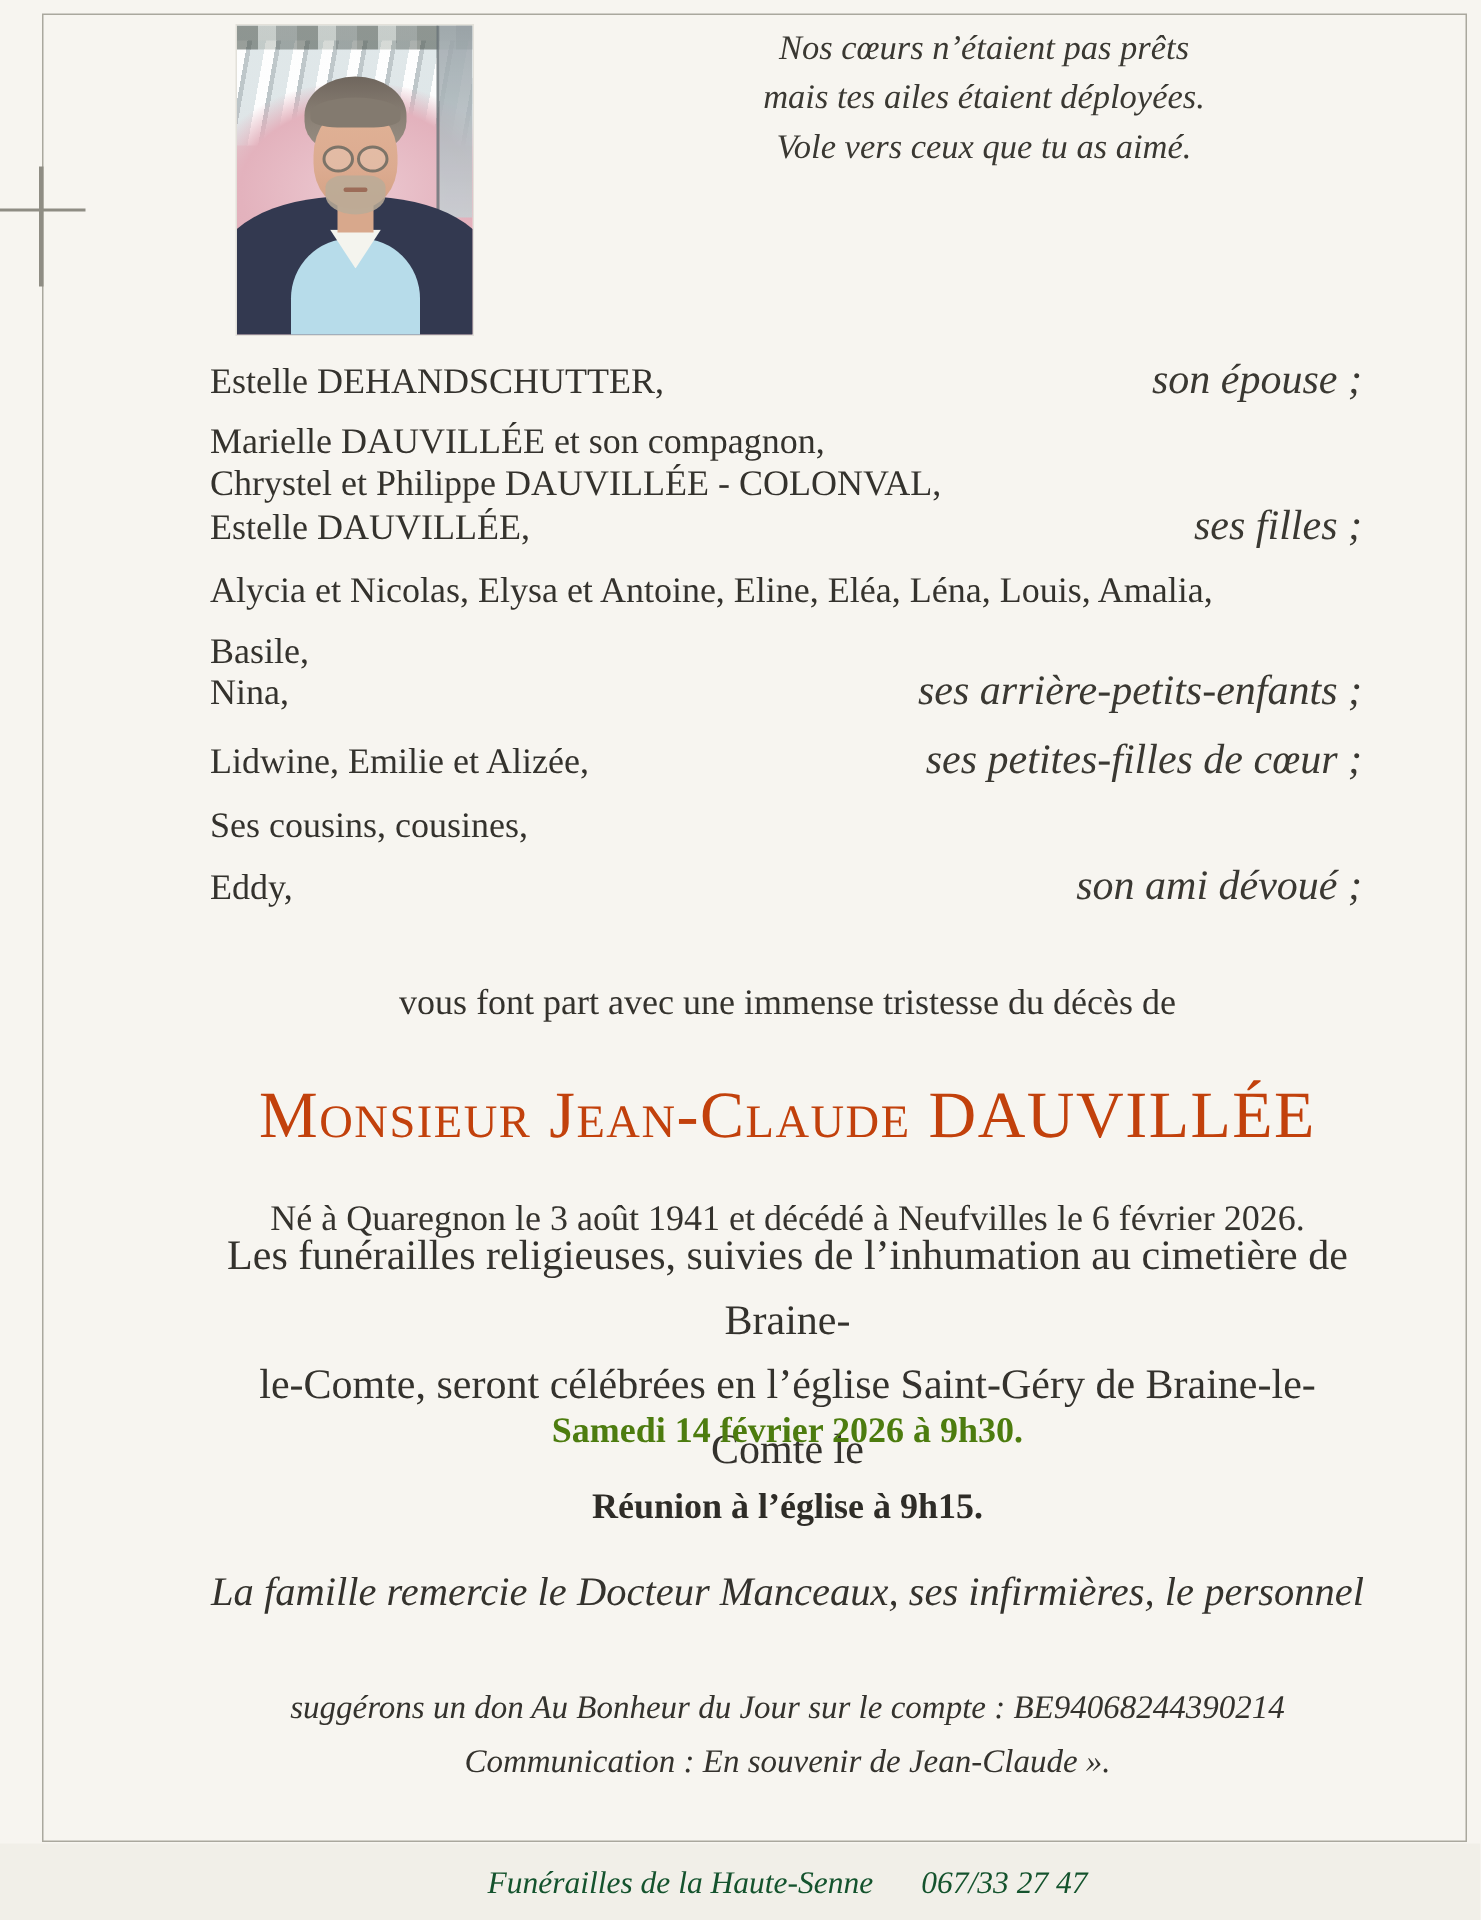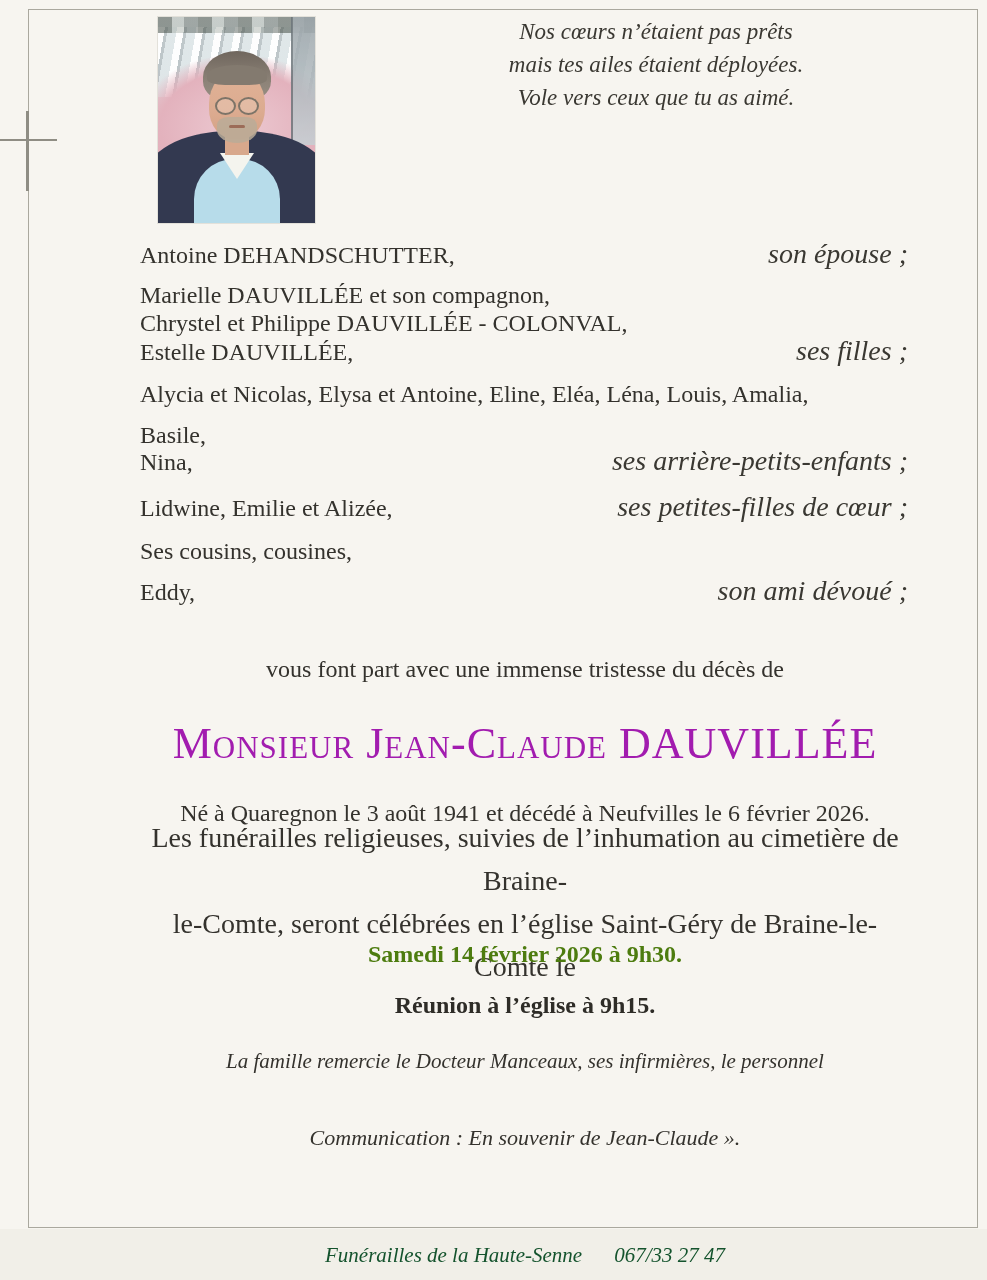--- a/index.html
+++ b/index.html
@@ -118,26 +118,26 @@
   .family .rel { font-style:italic; font-size:28px; color:#3a3832; white-space:nowrap; margin-left:auto; }
   .family .mt12 { margin-top:12px; }
   .family .mt14 { margin-top:14px; }
   .family .mt15 { margin-top:15px; }
   .family .mt18 { margin-top:18px; }
   .family .tight { line-height:25px; }
 
   
   .cblock { position:absolute; left:140px; width:770px; text-align:center; }
   .intro     { top:656px; font-size:24px; }
-  .deceased  { top:718px; font-size:44px; font-variant:small-caps; letter-spacing:1px; color:#a21caf; white-space:nowrap; }
+  .deceased  { top:718px; font-size:44px; font-variant:small-caps; letter-spacing:1px; color:#c2410c; white-space:nowrap; }
   .lifedates { top:800px; font-size:24px; }
   .ceremony  { top:816px; font-size:28px; line-height:43px; }
   .cer-date  { top:941px; font-size:24px; font-weight:bold; color:#4d7c0f; }
   .gathering { top:992px; font-size:24px; font-weight:bold; color:#2e2c27; }
-  .thanks    { top:1047px; font-size:21px; font-style:italic; line-height:29px; }
+  .thanks    { top:1047px; font-size:27px; font-style:italic; line-height:29px; }
   .donation  { top:1120px; font-size:22px; font-style:italic; line-height:36px; }
 
   
   .footer {
     position:absolute; left:140px; top:1243px; width:770px;
     display:flex; justify-content:center; gap:32px;
     font-style:italic; font-size:21px; color:#14532d;
   }
 </style>
 </head>
@@ -166,21 +166,21 @@
   <div class="hair"></div>
   <div class="face"></div>
   <div class="fringe"></div>
   <div class="glasses"></div>
   <div class="beard"></div>
   <div class="mouth"></div>
 </div>
 
 <div class="family">
   <div class="row">
-    <span>Antoine DEHANDSCHUTTER,</span>
+    <span>Estelle DEHANDSCHUTTER,</span>
     <span class="rel">son épouse ;</span>
   </div>
   <div class="row mt12">
     <span>Marielle DAUVILLÉE et son compagnon,</span>
   </div>
   <div class="row">
     <span>Chrystel et Philippe DAUVILLÉE - COLONVAL,</span>
   </div>
   <div class="row">
     <span>Estelle DAUVILLÉE,</span>
@@ -219,19 +219,20 @@
 </div>
 
 <div class="cblock cer-date">Samedi 14 février 2026 à 9h30.</div>
 <div class="cblock gathering">Réunion à l’église à 9h15.</div>
 
 <div class="cblock thanks">
   <div>La famille remercie le Docteur Manceaux, ses infirmières, le personnel</div>
 </div>
 
 <div class="cblock donation">
+  <div>suggérons un don Au Bonheur du Jour sur le compte : BE94068244390214</div>
   <div>Communication : En souvenir de Jean-Claude ».</div>
 </div>
 
 <div class="footer">
   <span>Funérailles de la Haute-Senne</span>
   <span>067/33 27 47</span>
 </div>
 
 </body></html>

